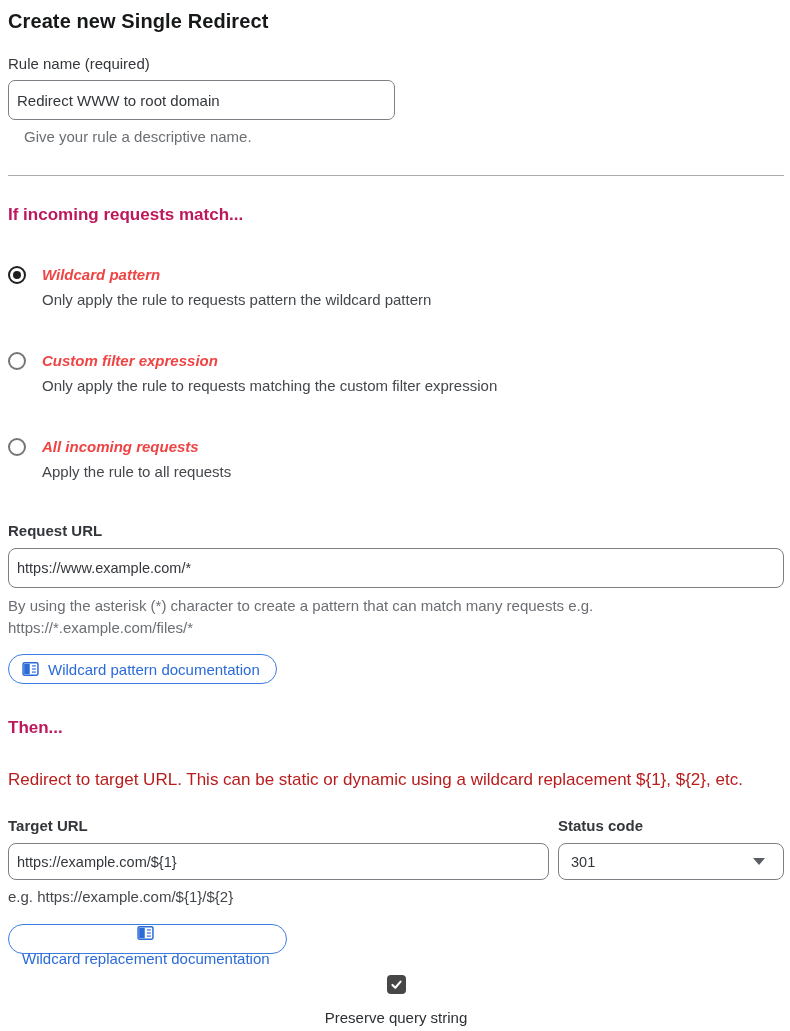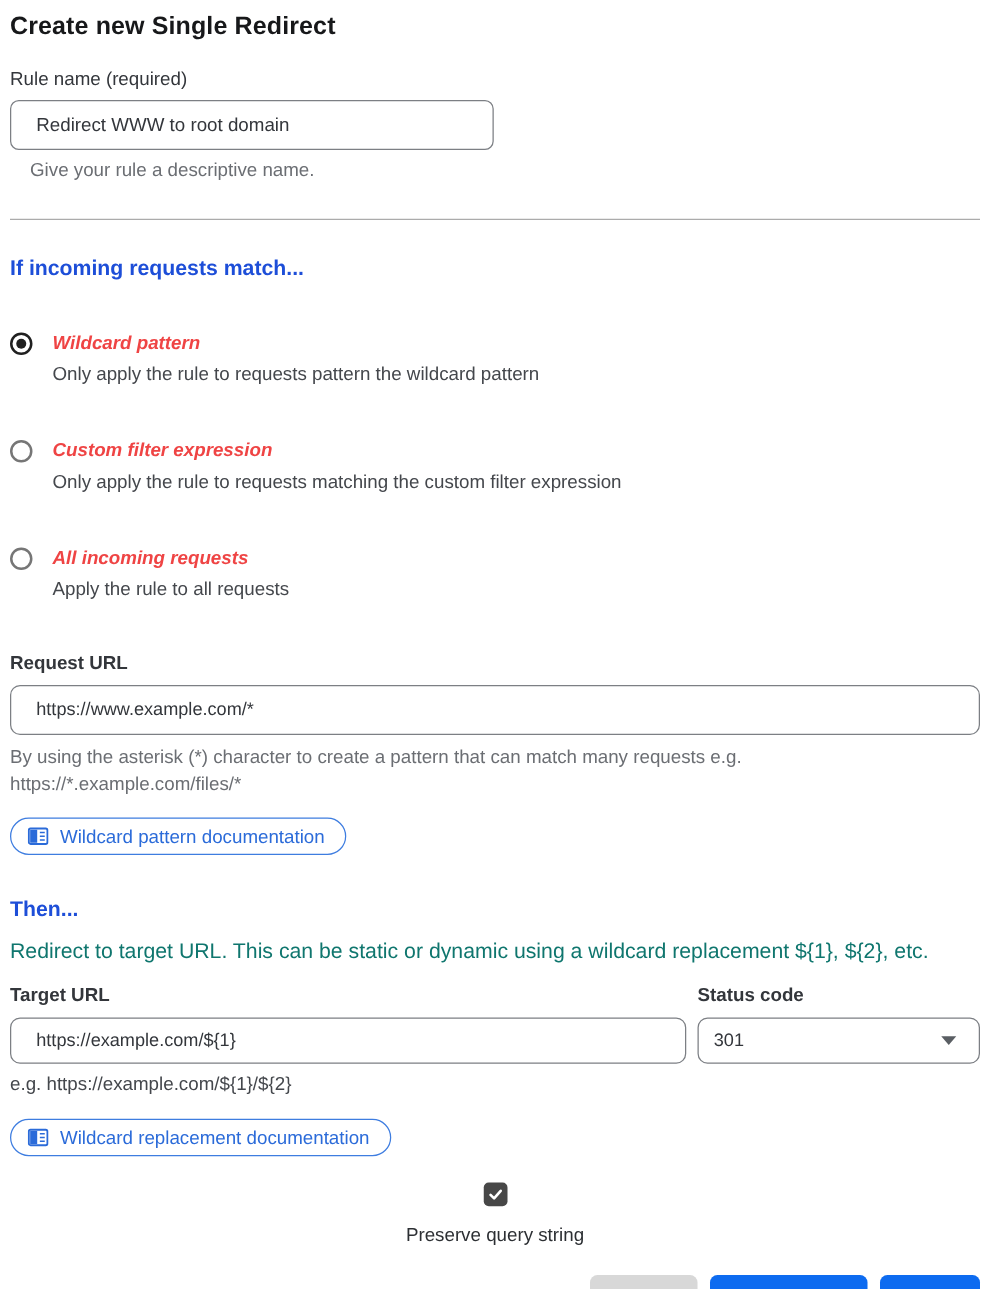--- a/index.html
+++ b/index.html
@@ -24,32 +24,32 @@
   }
   .page{padding:6px 6px 0 8px;width:790px;}
 
   h1{font-size:20px;font-weight:700;color:var(--text-heading);line-height:26px;margin-top:2px;letter-spacing:.1px;}
 
   .label{font-size:15px;color:var(--text-dark);line-height:18px;display:block;}
   .label.bold{font-weight:700;}
 
   .text-input{
     display:block;height:40px;border:1px solid var(--input-border);
-    border-radius:7px;padding:0 20px;font-size:15px;color:var(--text-dark);
+    border-radius:7px;padding:0 8px;font-size:15px;color:var(--text-dark);
     font-family:"Liberation Sans", sans-serif;background:#fff;outline:none;width:100%;
   }
   .help{font-size:15px;color:var(--text-help);line-height:22px;}
 
   .field-rule{margin-top:21px;}
   .field-rule .text-input{margin-top:7px;width:387px;}
   .field-rule .help{margin-top:6px;margin-left:16px;}
 
   .divider{border:none;border-top:1px solid var(--divider);margin-top:27px;width:100%;}
 
-  h2{font-size:17px;font-weight:700;color:#1d4ed8;line-height:21px;}
+  h2{font-size:17px;font-weight:700;color:#be185d;line-height:21px;}
   .h2-match{margin-top:28px;}
 
   .radio-group{margin-top:40px;}
   .radio-option{display:flex;gap:16px;cursor:pointer;}
   .radio-option + .radio-option{margin-top:42px;}
   .radio{
     width:18px;height:18px;border-radius:50%;border:2px solid #767676;
     flex:0 0 auto;margin-top:1px;position:relative;background:#fff;
   }
   .radio.checked{border-color:#202020;}
@@ -66,35 +66,35 @@
 
   .doc-btn{
     display:inline-flex;align-items:center;gap:9px;margin-top:15px;
     height:30px;padding:0 16px 0 13px;border:1.5px solid var(--link-border);
     border-radius:16px;background:#fff;color:var(--link-blue);
     font-size:15px;font-family:"Liberation Sans", sans-serif;cursor:pointer;justify-content:space-between;
   }
   .doc-btn .book-icon{display:inline-flex;color:var(--link-blue);}
 
   .h2-then{margin-top:33px;}
-  .then-desc{margin-top:12px;font-size:17px;color:#0f766e;line-height:22px;}
-
-  .fields-row{margin-top:16px;display:flex;}
+  .then-desc{margin-top:31px;font-size:17px;color:#b91c1c;line-height:22px;}
+
+  .fields-row{margin-top:26px;display:flex;}
   .col-target{width:541px;}
   .col-status{width:226px;margin-left:9px;}
   .fields-row .text-input{margin-top:8px;height:37px;border-radius:8px;font-size:14.5px;}
   .select{
     margin-top:8px;height:37px;border:1px solid var(--input-border);border-radius:8px;
     display:flex;align-items:center;justify-content:space-between;
     padding:0 18px 0 12px;font-size:14.5px;color:var(--text-dark);cursor:pointer;background:#fff;
   }
   .caret{width:0;height:0;border-left:6px solid transparent;border-right:6px solid transparent;border-top:7px solid #5a5e63;}
   .field-target-help{margin-top:8px;font-size:15px;color:#44474c;}
 
-  .doc-btn-2{margin-top:19px;}
+  .doc-btn-2{margin-top:19px;flex-direction:column;}
 
   .checkbox-row{margin-top:21px;display:flex;align-items:center;gap:15px;cursor:pointer;flex-direction:column;}
   .checkbox{
     width:19px;height:19px;border-radius:4px;background:var(--checkbox-bg);
     display:flex;align-items:center;justify-content:center;flex:0 0 auto;
   }
   .checkbox svg{display:none;}
   .checkbox.checked svg{display:block;}
   .checkbox-label{font-size:15px;color:#2c2f33;}
 

